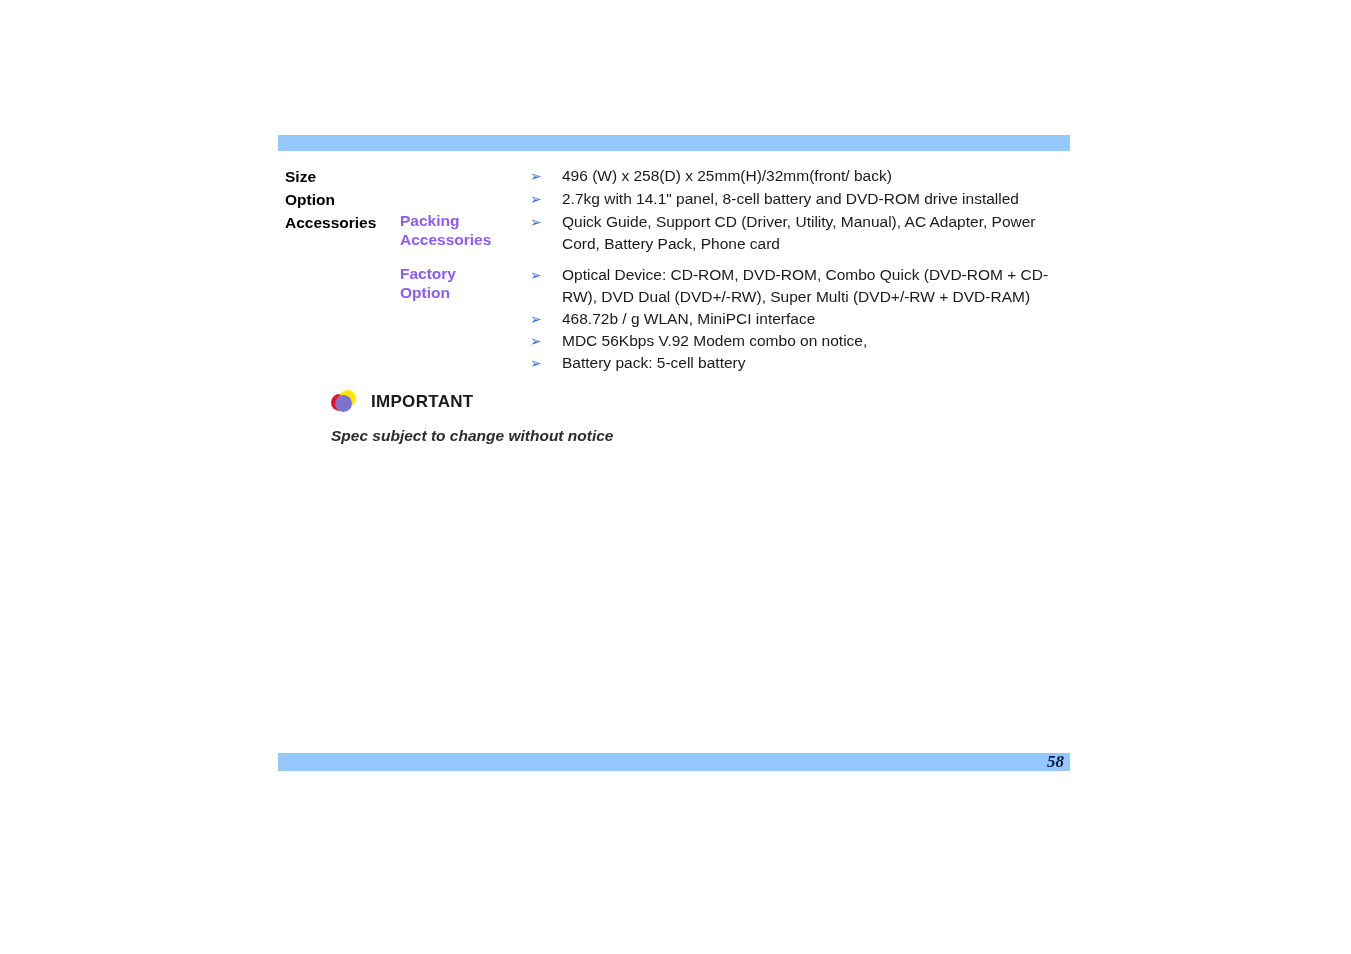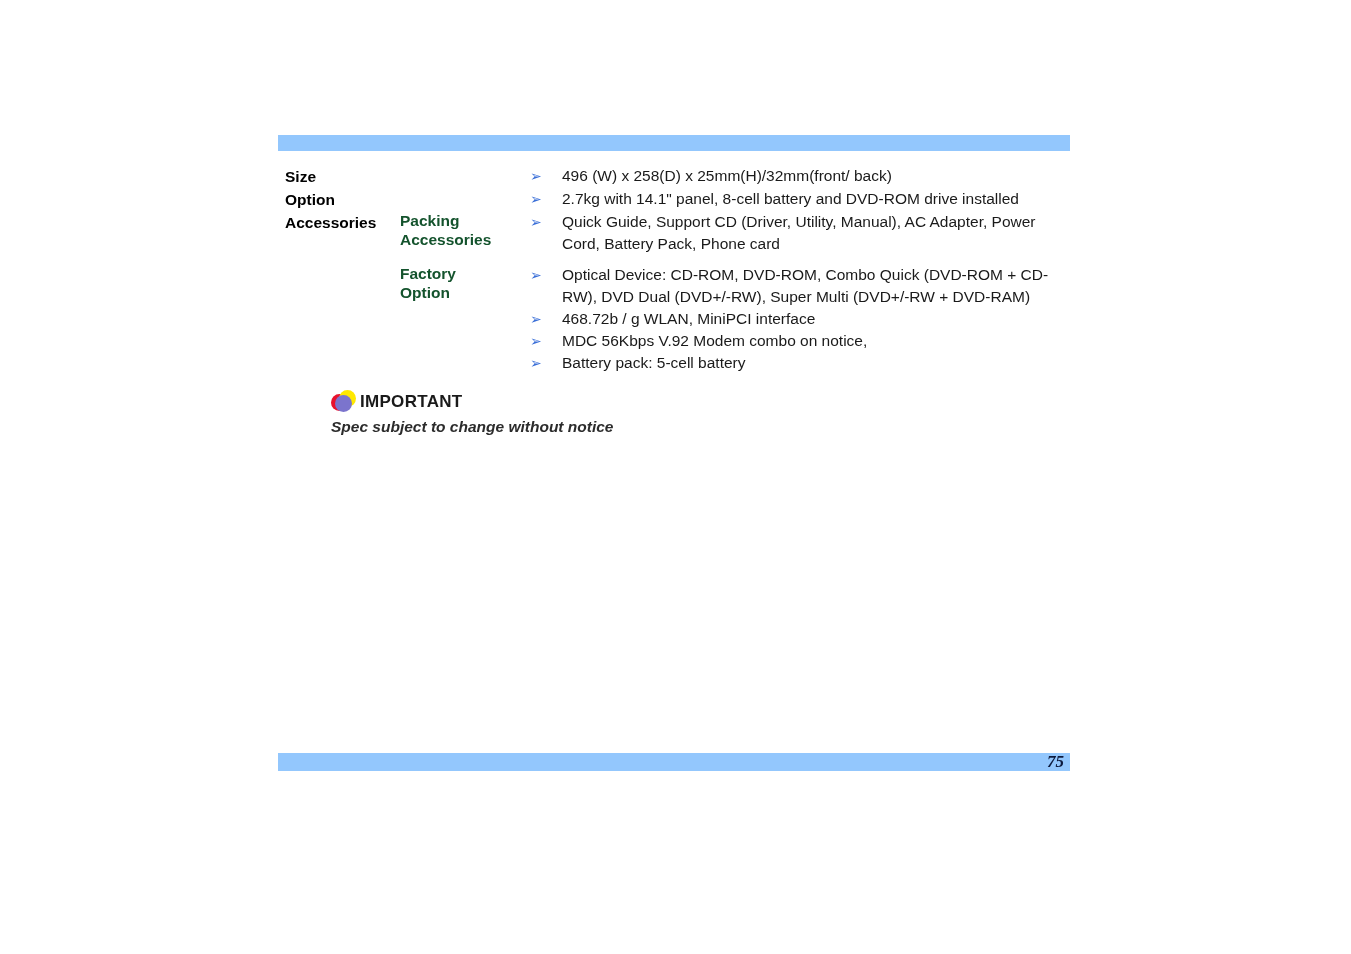--- a/index.html
+++ b/index.html
@@ -71,21 +71,21 @@
     font-size: 15.5px;
     line-height: 23px;
     color: #000000;
   }
   .col-sublabel {
     width: 130px;
     flex: 0 0 130px;
     font-weight: bold;
     font-size: 15.5px;
     line-height: 19px;
-    color: #14532d;
+    color: #8b5cf6;
     padding-top: 0px;
   }
   .col-bullets {
     flex: 1 1 auto;
   }
 
   .bullet-line {
     display: flex;
     align-items: flex-start;
     line-height: 22px;
@@ -144,34 +144,34 @@
     background: #ffe800;
   }
   .note-icon .c-purple {
     position: absolute;
     left: 4px; top: 5px;
     width: 17px; height: 17px;
     border-radius: 50%;
     background: #7b74cd;
   }
   .note-title {
-    margin-left: 1px;
+    margin-left: 12px;
     font-weight: bold;
     font-size: 17px;
     letter-spacing: 0.3px;
     color: #1a1a1a;
   }
   .note-line {
     font-weight: bold;
     font-style: italic;
     font-size: 15.5px;
     line-height: 17px;
     color: #2b2b2b;
   }
-  .note-body { margin-top: 4px; }
+  .note-body { margin-top: 13px; }
 </style>
 </head>
 <body>
 
 <div class="page">
 
   <div class="header-bar"></div>
 
   <div class="spec-table">
 
@@ -249,16 +249,16 @@
         <span class="c-purple"></span>
       </span>
       <span class="note-title">IMPORTANT</span>
     </div>
     <div class="note-body">
       <div class="note-line">Spec subject to change without notice</div>
     </div>
   </div>
 
   <div class="footer-bar">
-    <span class="page-number">75</span>
+    <span class="page-number">58</span>
   </div>
 
 </div>
 
 </body></html>

